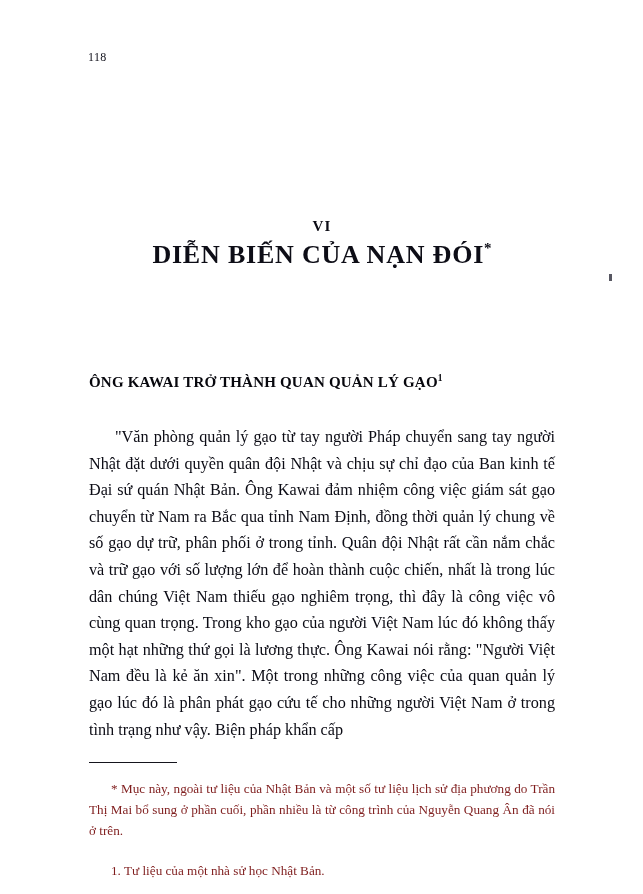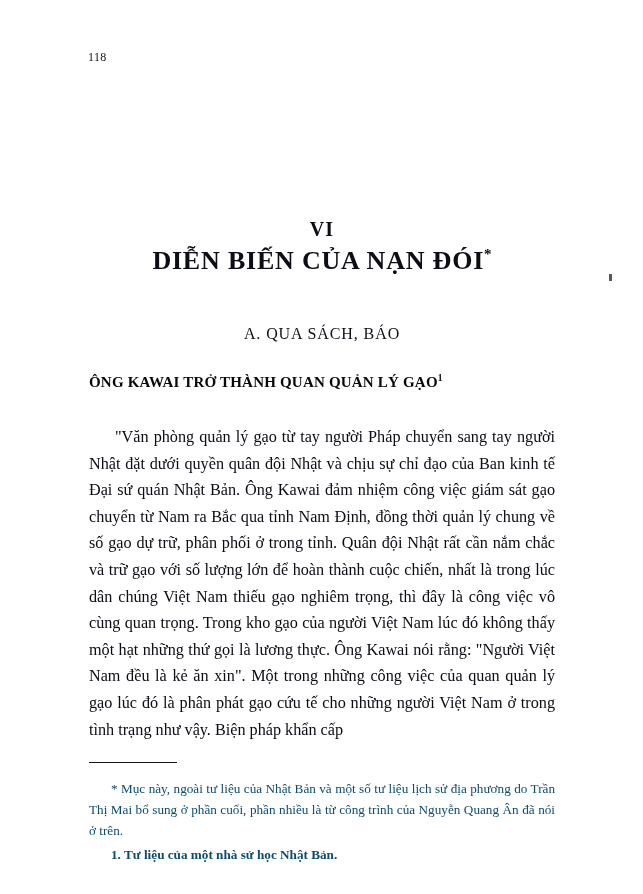--- a/index.html
+++ b/index.html
@@ -34,21 +34,21 @@
 
   
   .titleblock {
     position: absolute;
     left: 89px;
     top: 218px;
     width: 466px;
     text-align: center;
   }
   .chapter-num {
-    font-size: 20px;
+    font-size: 15px;
     font-weight: 700;
     letter-spacing: 1.2px;
     color: #0d0d16;
     line-height: 1.15;
   }
   .chapter-title {
     margin-top: 4px;
     font-size: 26px;
     font-weight: 700;
     letter-spacing: 0.8px;
@@ -122,29 +122,28 @@
   }
   .footnotes {
     position: absolute;
     left: 89px;
     top: 778px;
     width: 466px;
     font-size: 13.2px;
     line-height: 21.2px;
     text-align: justify;
     text-justify: inter-word;
-    color: #0c4a6e;
+    color: #7f1d1d;
   }
   .footnotes p {
     margin: 0;
     text-indent: 22px;
   }
   .footnotes p + p {
-    margin-top: 2px;
-    font-weight: bold;
+    margin-top: 18px;
   }
 
   
   .speck {
     position: absolute;
     left: 609px;
     top: 274px;
     width: 3px;
     height: 7px;
     background: #3a3a46;
@@ -158,21 +157,20 @@
 
   <div class="folio">118</div>
 
   <div class="titleblock">
     <div class="chapter-num">VI</div>
     <div class="chapter-title">
       <span>DIỄN BIẾN CỦA NẠN ĐÓI</span><span class="ftn">*</span>
     </div>
   </div>
 
-  <div class="section-head">A. QUA SÁCH, BÁO</div>
 
   <div class="subsection-head">
     <span>ÔNG KAWAI TRỞ THÀNH QUAN QUẢN LÝ GẠO</span><span class="ftn">1</span>
   </div>
 
   <div class="body-text">
     <p>"Văn phòng quản lý gạo từ tay người Pháp chuyển sang tay người Nhật đặt dưới quyền quân đội Nhật và chịu sự chỉ đạo của Ban kinh tế Đại sứ quán Nhật Bản. Ông Kawai đảm nhiệm công việc giám sát gạo chuyển từ Nam ra Bắc qua tỉnh Nam Định, đồng thời quản lý chung về số gạo dự trữ, phân phối ở trong tỉnh. Quân đội Nhật rất cần nắm chắc và trữ gạo với số lượng lớn để hoàn thành cuộc chiến, nhất là trong lúc dân chúng Việt Nam thiếu gạo nghiêm trọng, thì đây là công việc vô cùng quan trọng. Trong kho gạo của người Việt Nam lúc đó không thấy một hạt những thứ gọi là lương thực. Ông Kawai nói rằng: "Người Việt Nam đều là kẻ ăn xin". Một trong những công việc của quan quản lý gạo lúc đó là phân phát gạo cứu tế cho những người Việt Nam ở trong tình trạng như vậy. Biện pháp khẩn cấp</p>
   </div>
 
   <div class="footnote-rule"></div>

